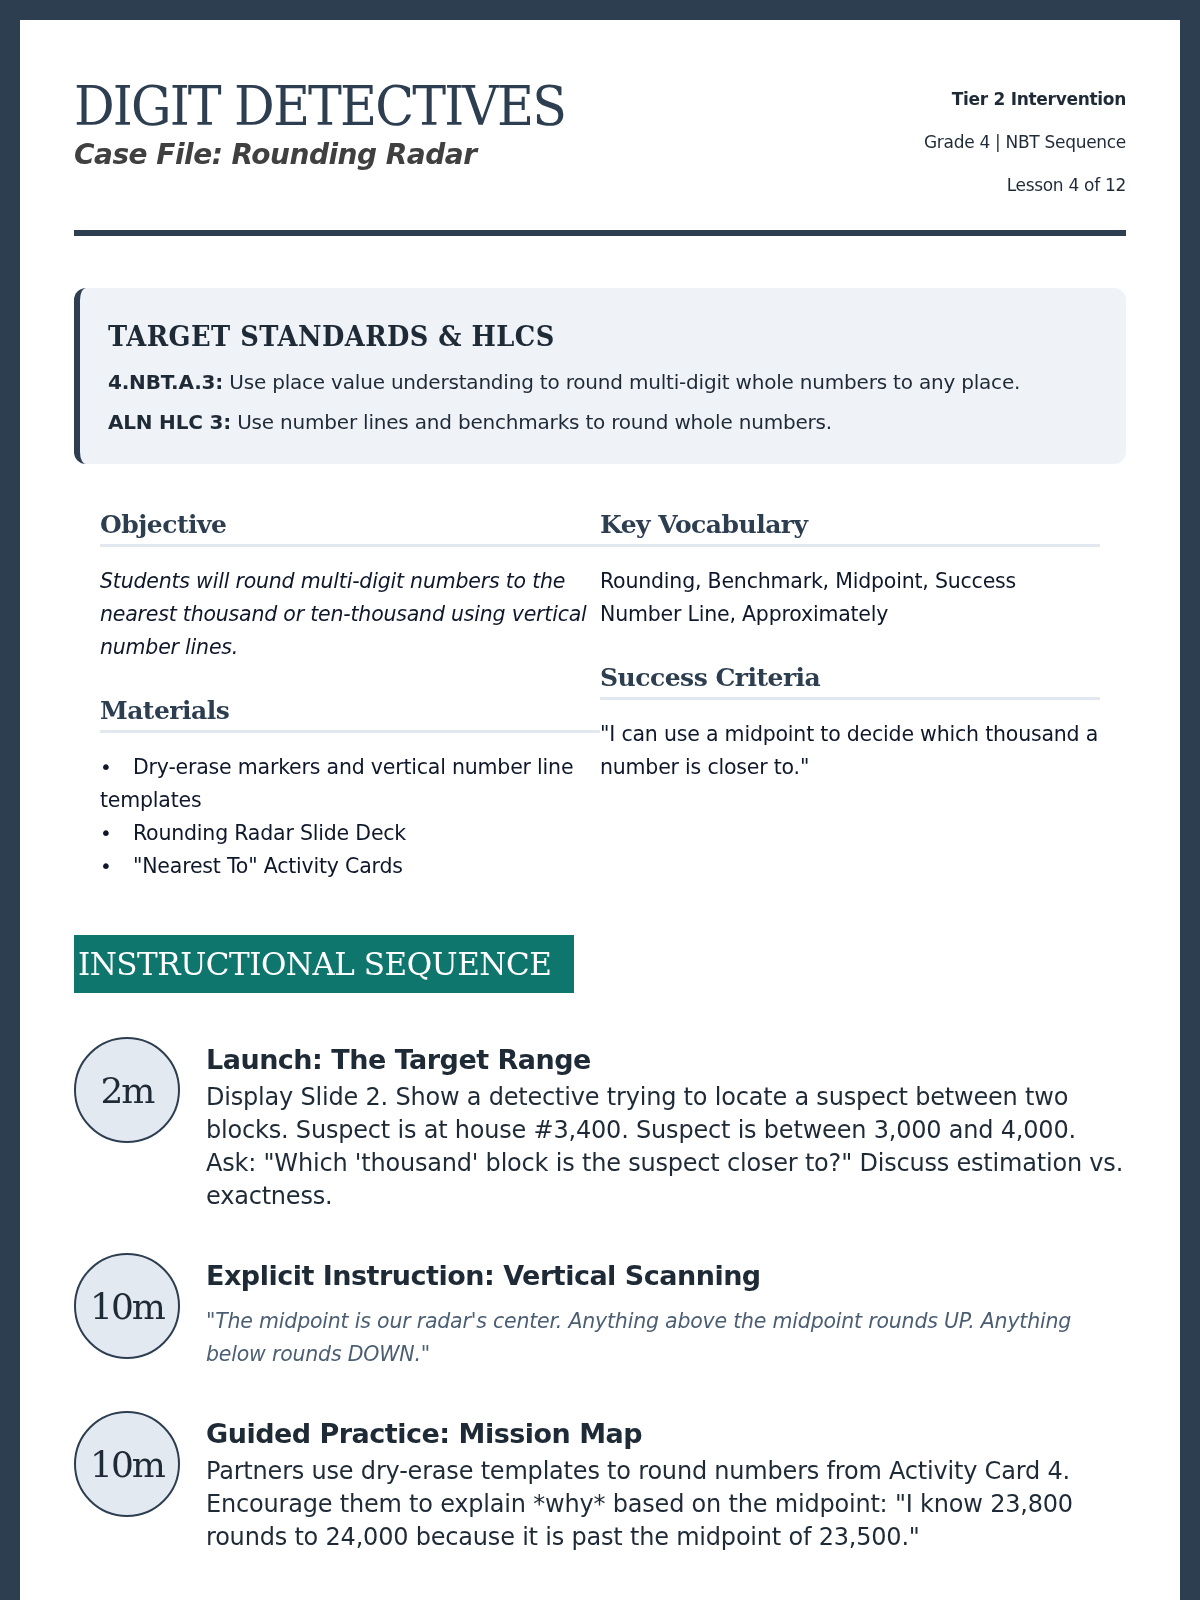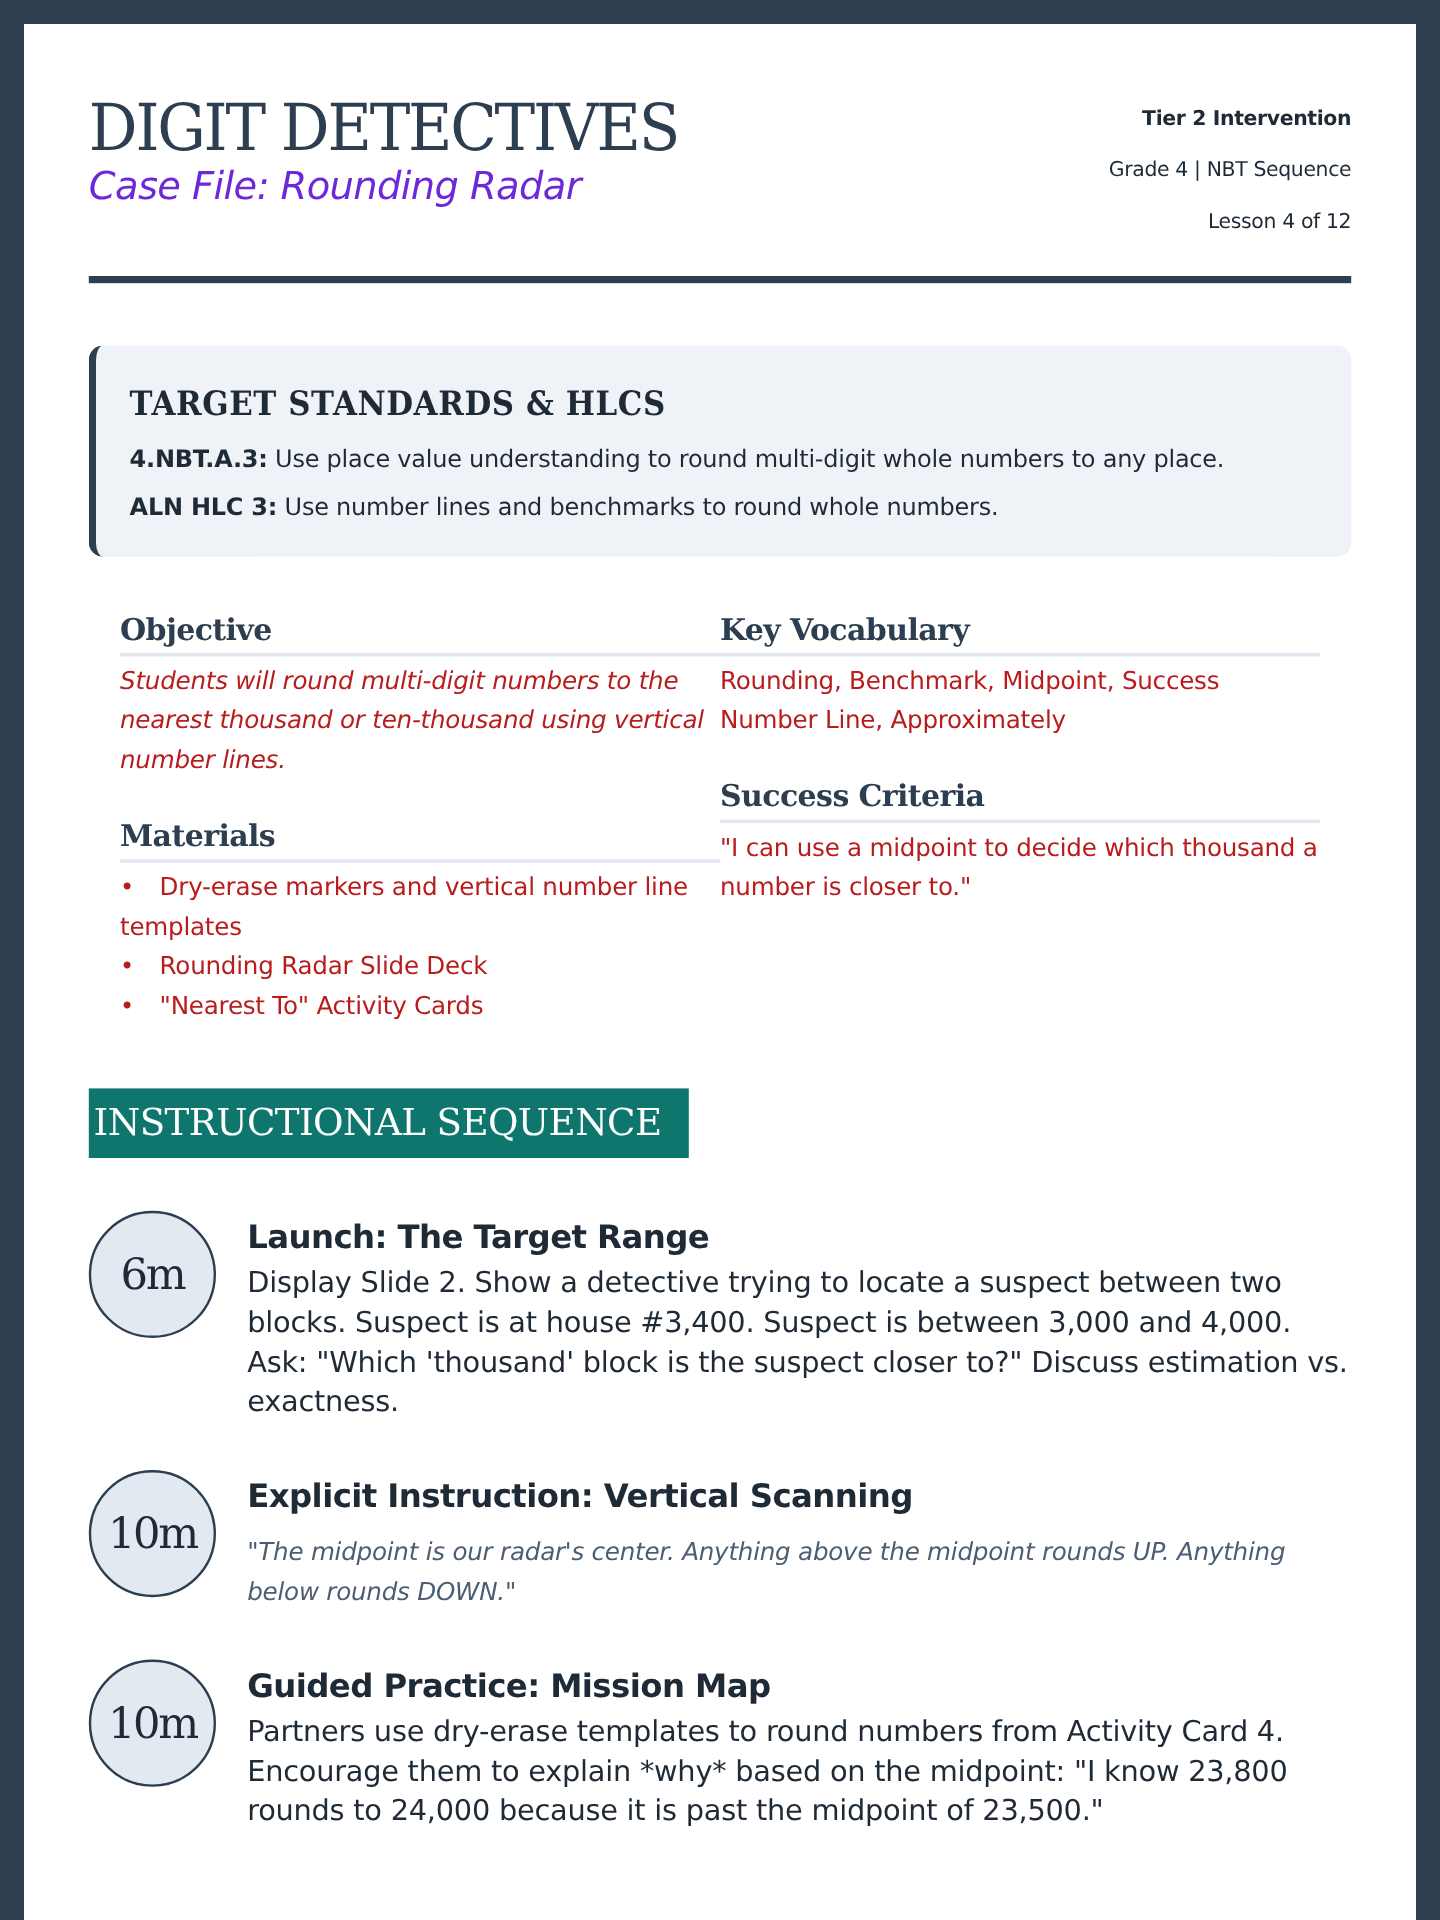--- a/index.html
+++ b/index.html
@@ -40,23 +40,23 @@
     letter-spacing: -2px;
     color: #2c3e50;
     line-height: 62px;
     transform: scaleX(0.94);
     transform-origin: left center;
     white-space: nowrap;
   }
   .doc-subtitle {
     font-family: "DejaVu Sans", sans-serif;
     font-style: italic;
-    font-weight: normal;
-    font-size: 32px;
-    color: #6d28d9;
+    font-weight: bold;
+    font-size: 28px;
+    color: #404040;
     line-height: 34px;
     margin-top: 0px;
     letter-spacing: -0.5px;
   }
   .meta-block {
     position: absolute;
     right: 0;
     top: 58px;
     text-align: right;
   }
@@ -112,22 +112,22 @@
     font-size: 25px;
     color: #2c3e50;
     line-height: 34px;
     border-bottom: 3px solid #e1e8f0;
     padding-bottom: 2px;
     letter-spacing: -0.5px;
   }
   .section-body {
     font-size: 20.5px;
     line-height: 33px;
-    color: #b91c1c;
-    margin-top: 4px;
+    color: #0f172a;
+    margin-top: 18px;
     letter-spacing: -0.2px;
   }
   .section-body.italic { font-style: italic; }
   .section + .section { margin-top: 30px; }
   .materials-list { list-style: none; }
   .materials-list li {
     font-size: 20.5px;
     line-height: 33px;
     letter-spacing: -0.2px;
   }
@@ -253,21 +253,21 @@
         <h3 class="section-heading">Success Criteria</h3>
         <p class="section-body">"I can use a midpoint to decide which thousand a number is closer to."</p>
       </div>
     </div>
   </div>
 
   <div class="seq-banner">INSTRUCTIONAL SEQUENCE</div>
 
   <div class="steps">
     <div class="step">
-      <div class="timer">6m</div>
+      <div class="timer">2m</div>
       <div class="step-content">
         <div class="step-title">Launch: The Target Range</div>
         <div class="step-body">Display Slide 2. Show a detective trying to locate a suspect between two blocks. Suspect is at house #3,400. Suspect is between 3,000 and 4,000. Ask: "Which 'thousand' block is the suspect closer to?" Discuss estimation vs. exactness.</div>
       </div>
     </div>
 
     <div class="step">
       <div class="timer">10m</div>
       <div class="step-content">
         <div class="step-title">Explicit Instruction: Vertical Scanning</div>

